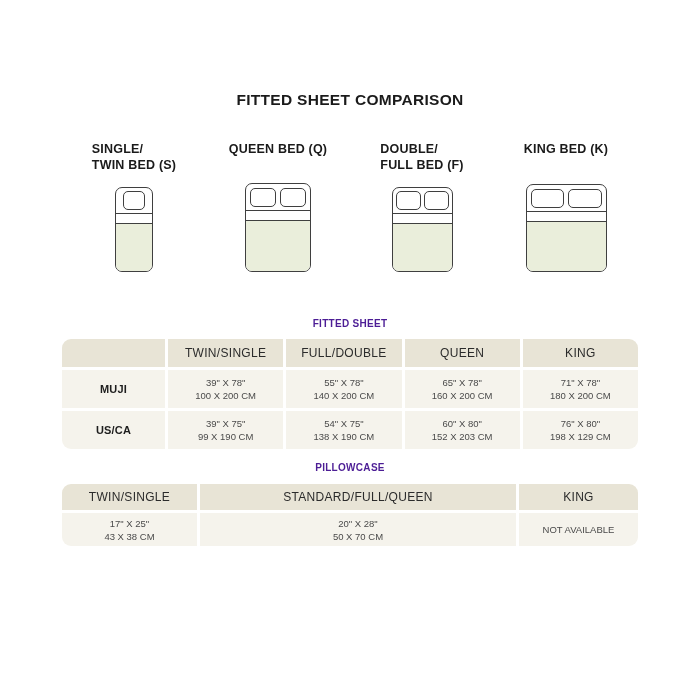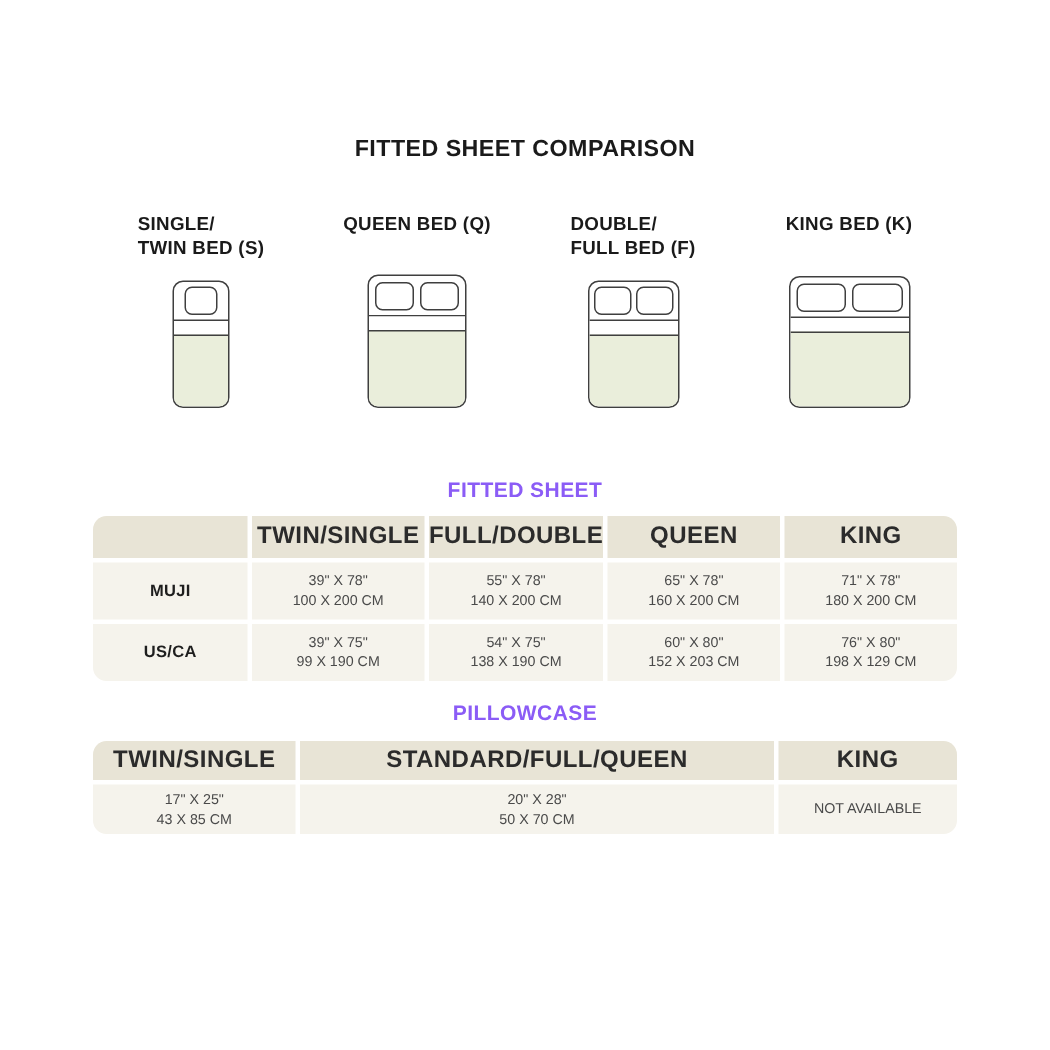--- a/index.html
+++ b/index.html
@@ -47,39 +47,39 @@
     border:1.5px solid var(--bed-outline,#3f3f3f);border-radius:5px;
   }
   .bed-single .pillow{flex:0 0 74%;margin:0 auto;}
   .band{height:9px;background:#fff;}
   .blanket{
     flex:1;background:var(--blanket-fill,#eaeedb);
     border-top:1.5px solid var(--bed-outline,#3f3f3f);
   }
   
   .section-heading{
-    margin:0;text-align:center;font-size:14px;font-weight:bold;
-    letter-spacing:.3px;color:#8b5cf6;
+    margin:0;text-align:center;font-size:10px;font-weight:bold;
+    letter-spacing:.3px;color:#4c1d95;
   }
   .fitted-heading{margin-top:46px;}
   .note{
     margin:4px 0 0;text-align:center;font-size:11px;
     color:var(--accent-red,#b23a55);
   }
   
   .size-table{
     margin-top:10px;display:grid;gap:3px;background:#fff;
     border-radius:9px;overflow:hidden;
   }
   .fitted-table{grid-template-columns:103px repeat(4,1fr);grid-auto-rows:auto;}
   .pillow-table{grid-template-columns:135px 1fr 119px;margin-top:11px;}
   .th{
     background:var(--table-header-bg,#e8e4d6);height:28px;
     display:flex;align-items:center;justify-content:center;
-    font-size:16px;font-weight:bold;letter-spacing:.3px;color:#2b2b2b;
+    font-size:12px;font-weight:normal;letter-spacing:.3px;color:#2b2b2b;
   }
   .pillow-table .th{height:26px;}
   .td{
     background:var(--table-cell-bg,#f5f3ec);height:38px;
     display:flex;flex-direction:column;align-items:center;justify-content:center;
     font-size:9.5px;line-height:13px;color:#4a4a4a;text-align:center;
   }
   .pillow-table .td{height:33px;}
   .td.row-label{font-size:11px;font-weight:bold;color:#1e1e1e;letter-spacing:.2px;}
   .pillowcase-heading{margin-top:13px;}
@@ -210,21 +210,21 @@
 
   <h2 class="section-heading pillowcase-heading">PILLOWCASE</h2>
 
   <div class="size-table pillow-table">
     <div class="th">TWIN/SINGLE</div>
     <div class="th">STANDARD/FULL/QUEEN</div>
     <div class="th">KING</div>
 
     <div class="td">
       <span>17" X 25"</span>
-      <span>43 X 85 CM</span>
+      <span>43 X 38 CM</span>
     </div>
     <div class="td">
       <span>20" X 28"</span>
       <span>50 X 70 CM</span>
     </div>
     <div class="td">
       <span>NOT AVAILABLE</span>
       <span></span>
     </div>
   </div>

